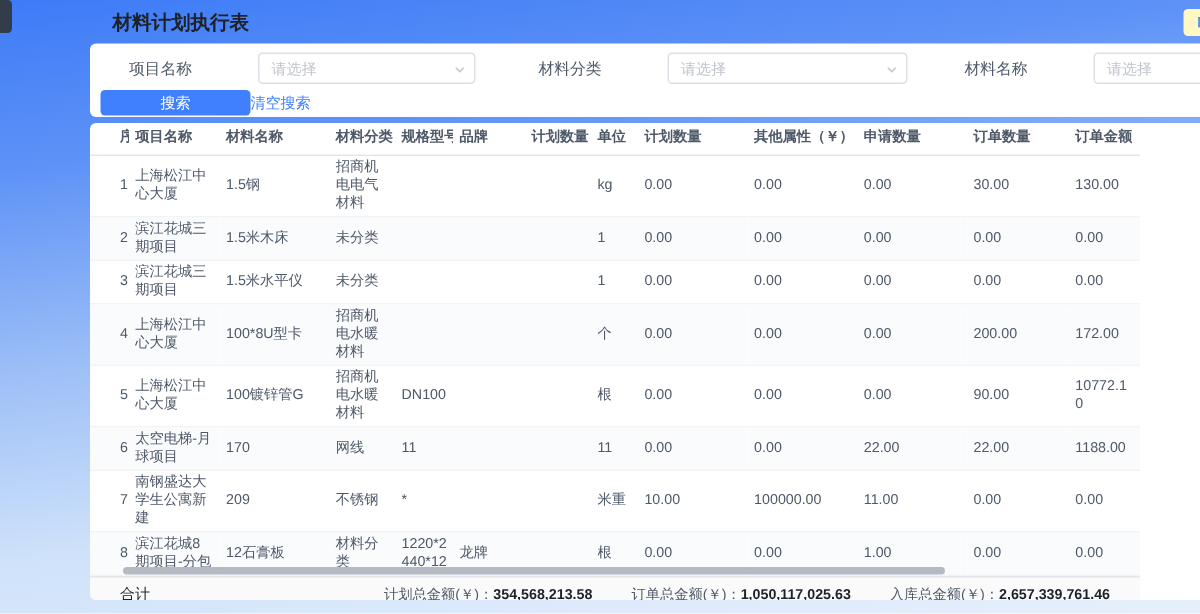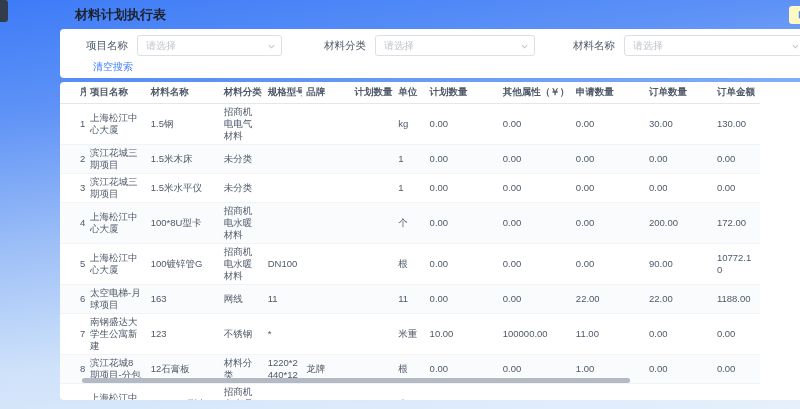--- a/index.html
+++ b/index.html
@@ -14,27 +14,27 @@
   .content{position:absolute;left:60px;top:0;width:780px;}
   
   .titlebar{height:29px;display:flex;align-items:center;justify-content:space-between;padding-left:15px;}
   .page-title{font-size:13px;font-weight:bold;color:#1d2129;}
   .export-btn{display:flex;align-items:center;gap:4px;background:#fef9c3;border:none;border-radius:3px;height:18px;padding:0 9px;font-size:10px;color:#4080ff;cursor:pointer;font-family:inherit;}
   
   .filter-panel{background:#fff;border-radius:4px;height:49px;padding:6px 18px 5px 2px;}
   .filter-row{display:flex;align-items:center;}
   .filter-field{display:flex;align-items:center;}
   .filter-field label{width:66px;text-align:right;font-size:10.5px;color:#4e5969;margin-right:9px;white-space:nowrap;}
-  .select{position:relative;height:21px;border:1px solid #dcdfe6;border-radius:3px;display:flex;align-items:center;padding:0 18px 0 8px;background:#fff;cursor:pointer;}
+  .select{position:relative;height:21px;border:1px solid #dcdfe6;border-radius:3px;display:flex;align-items:center;padding:0 18px 0 8px;background:#fff;cursor:pointer;margin-left:35px;}
   .select .ph{font-size:10px;color:#c0c4cc;}
   .select .chev{position:absolute;right:6px;top:8px;width:7px;height:5px;}
   .sel-1{width:145px;} .sel-2{width:160px;} .sel-3{width:182px;}
   .actions-row{display:flex;align-items:center;margin-top:4px;padding-left:5px;}
   .search-btn{width:100px;height:17px;background:#4080ff;color:#fff;border:none;border-radius:3px;font-size:10px;cursor:pointer;font-family:inherit;}
-  .clear-link{margin-left:26px;font-size:10px;color:#4080ff;cursor:pointer;text-decoration:none;}
+  .clear-link{font-size:10px;color:#4080ff;cursor:pointer;text-decoration:none;}
   
   .table-panel{position:relative;background:#fff;border-radius:4px;margin-top:4px;height:318px;overflow:hidden;}
   table{border-collapse:collapse;table-layout:fixed;width:700px;}
   th,td{font-size:9.5px;text-align:left;vertical-align:middle;padding:2px 4px;line-height:12px;overflow:hidden;word-break:break-all;}
   thead th{height:21px;color:#4e5969;font-weight:600;border-bottom:1px solid #e5e6eb;white-space:nowrap;}
   tbody td{height:28px;color:#4e5969;border-bottom:1px solid #f2f3f5;}
   tbody tr:nth-child(even){background:#fafbfc;}
   col.c-idx{width:25px;} col.c-proj{width:58px;} col.c-mat{width:70px;} col.c-cat{width:42px;}
   col.c-spec{width:37px;} col.c-brand{width:46px;} col.c-attr{width:42px;} col.c-unit{width:30px;}
   col.c-n1{width:70px;} col.c-n2{width:70px;} col.c-n3{width:70px;} col.c-n4{width:65px;} col.c-n5{width:45px;}
@@ -92,20 +92,21 @@
         <label>材料名称</label>
         <div class="select sel-3">
           <span class="ph">请选择</span>
           <svg class="chev" viewBox="0 0 8 5" fill="none" stroke="#c0c4cc" stroke-width="1.2">
               <path d="M1 1l3 3 3-3"></path>
             </svg>
         </div>
       </div>
     </div>
     <div class="actions-row">
+      <button class="search-btn">搜索</button>
       <a class="clear-link">清空搜索</a>
     </div>
   </div>
 
   <div class="table-panel">
     <table>
       <colgroup>
         <col class="c-idx">
           <col class="c-proj">
           <col class="c-mat">
@@ -215,37 +216,37 @@
             <td>0.00</td>
             <td>0.00</td>
             <td>0.00</td>
             <td>90.00</td>
             <td>10772.10</td>
           </tr>
 
           <tr>
             <td>6</td>
             <td>太空电梯-月球项目</td>
-            <td>163</td>
+            <td>170</td>
             <td>网线</td>
             <td>11</td>
             <td></td>
             <td></td>
             <td>11</td>
             <td>0.00</td>
             <td>0.00</td>
             <td>22.00</td>
             <td>22.00</td>
             <td>1188.00</td>
           </tr>
 
           <tr>
             <td>7</td>
             <td>南钢盛达大学生公寓新建</td>
-            <td>123</td>
+            <td>209</td>
             <td>不锈钢</td>
             <td>*</td>
             <td></td>
             <td></td>
             <td>米重</td>
             <td>10.00</td>
             <td>100000.00</td>
             <td>11.00</td>
             <td>0.00</td>
             <td>0.00</td>
@@ -283,15 +284,23 @@
             <td>156.60</td>
           </tr>
         </tbody>
     </table>
 
     <div class="vscrollbar"></div>
     <div class="hscroll-track">
       <div class="hscroll-thumb"></div>
     </div>
 
+    <div class="summary-row">
+      <span class="sum-label">合计</span>
+      <div class="totals">
+        <div class="total-item"><span>计划总金额(￥)：</span><b>354,568,213.58</b></div>
+        <div class="total-item"><span>订单总金额(￥)：</span><b>1,050,117,025.63</b></div>
+        <div class="total-item"><span>入库总金额(￥)：</span><b>2,657,339,761.46</b></div>
+      </div>
+    </div>
 
   </div>
 </div>
 
 </body></html>

